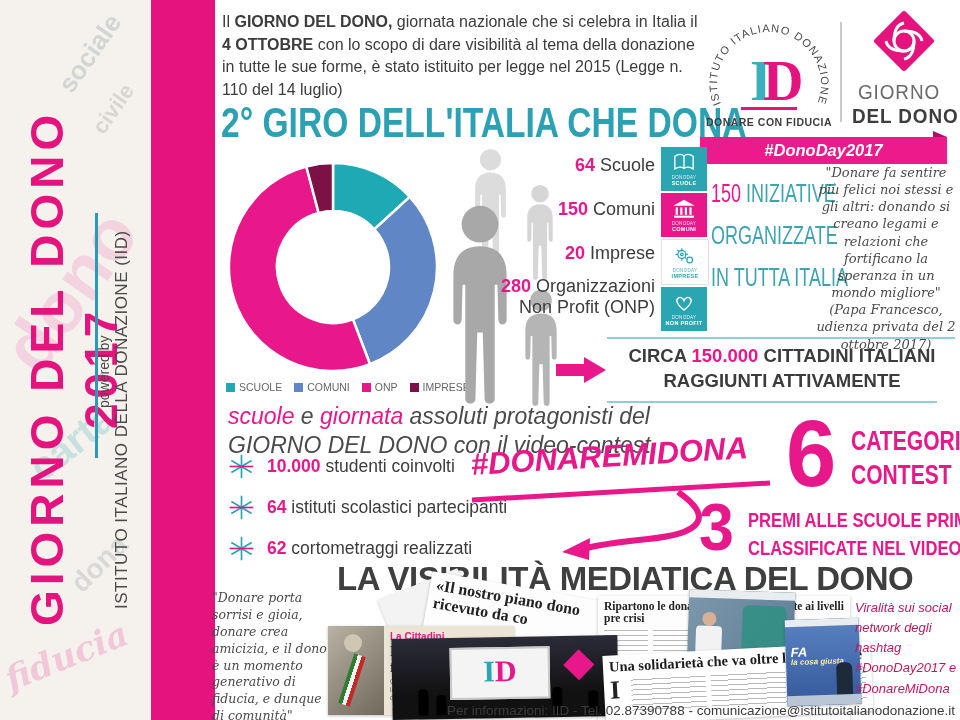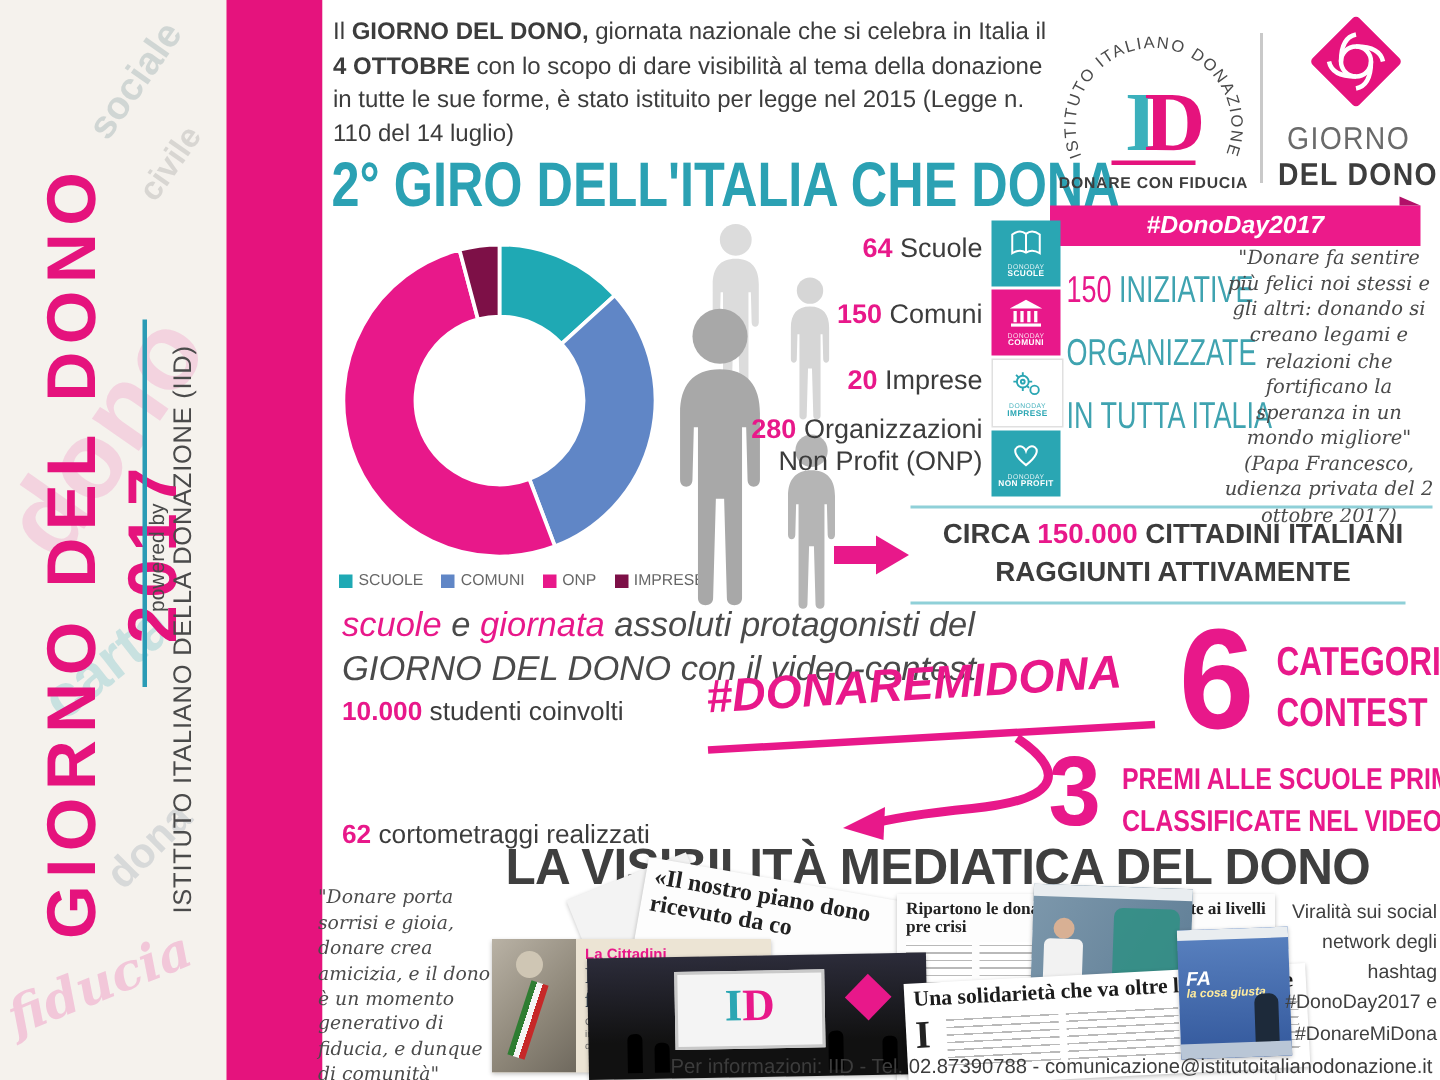--- a/index.html
+++ b/index.html
@@ -68,21 +68,21 @@
   .fat-arrow{left:556px;top:357px;width:52px;height:26px;}
   .fat-arrow .shaft{position:absolute;left:0;top:7px;width:28px;height:12px;background:#e8188a;}
   .fat-arrow .head{position:absolute;left:28px;top:0;width:0;height:0;
                    border-top:13px solid transparent;border-bottom:13px solid transparent;
                    border-left:22px solid #e8188a;}
 
   
   .protag{left:228px;top:402px;font-style:italic;font-size:23px;color:#4a4a4a;line-height:1.25;}
   .protag .p{color:#e8188a;}
   .bullet{position:absolute;left:228px;height:28px;display:flex;align-items:center;gap:12px;
-          font-size:17.5px;color:#3c3c3c;flex-direction:column;}
+          font-size:17.5px;color:#3c3c3c;}
   .bullet .n{color:#e8188a;font-weight:bold;}
   .hashtag{left:472px;top:447px;font-size:31px;font-weight:bold;font-style:italic;color:#e8188a;
            transform:rotate(-3.5deg);transform-origin:left bottom;white-space:nowrap;}
   .six-num{left:786px;top:408px;font-size:95px;font-weight:bold;color:#e8188a;line-height:.95;}
   .six-lbl{left:851px;top:424px;color:#e8188a;font-weight:bold;}
   .six-lbl .line{display:block;font-size:27px;transform:scaleX(.78);transform-origin:left top;
                  white-space:nowrap;line-height:34px;}
   .three-num{left:699px;top:496px;font-size:66px;font-weight:bold;color:#e8188a;line-height:.95;}
   .three-lbl{left:748px;top:506px;color:#e8188a;font-weight:bold;}
   .three-lbl .line{display:block;font-size:20px;transform:scaleX(.83);transform-origin:left top;
@@ -127,22 +127,22 @@
               padding:3px 6px;}
   .clip-solid .hl{font-family:"Liberation Serif",serif;font-weight:bold;font-size:14.5px;color:#1c1c1c;}
   .dropcap{float:left;font-family:"Liberation Serif",serif;font-size:26px;font-weight:bold;
            line-height:.9;margin-right:3px;color:#222;}
   .clip-tvfa{left:786px;top:619px;width:74px;height:86px;transform:rotate(-2deg);
              background:linear-gradient(#5a82c0,#33589c);}
   .fa-txt{position:absolute;left:5px;top:26px;color:#fff;font-weight:bold;font-style:italic;
           font-size:13px;line-height:1;}
   .fa-txt .small{display:block;font-size:8px;font-weight:bold;color:#ffec9e;}
   .fa-fig{position:absolute;right:8px;bottom:8px;width:16px;height:34px;background:#1d2a3a;border-radius:6px 6px 0 0;}
-  .social{left:855px;top:598px;width:103px;text-align:right;font-size:13px;
-          line-height:1.55;color:#404040;}
+  .social{left:855px;top:598px;width:103px;text-align:left;font-style:italic;font-size:13px;
+          line-height:1.55;color:#be185d;}
   .footer{right:5px;bottom:2px;font-size:13.5px;color:#3c3c3c;}
 </style>
 </head>
 <body>
 
 <div id="page">
 
   <div class="sidebar">
     <div>
         <span class="wm" style="left: 46px; top: 38px; font-size: 26px; color: rgba(130, 155, 160, 0.32); transform: rotate(-55deg);">sociale</span>
@@ -327,20 +327,29 @@
 
   <div class="bullet" style="top:452px;">
     <svg width="27" height="27" viewBox="0 0 32 32">
         <g stroke="#2aa6b3" stroke-width="2">
           <path d="M16,2 V30 M4,9 L28,23 M4,23 L28,9"></path>
         </g>
         <path d="M2,16 H30" stroke="#e8188a" stroke-width="2"></path>
       </svg>
     <div><span class="n">10.000</span><span> studenti coinvolti</span></div>
   </div>
+  <div class="bullet" style="top:493px;">
+    <svg width="27" height="27" viewBox="0 0 32 32">
+        <g stroke="#2aa6b3" stroke-width="2">
+          <path d="M16,2 V30 M4,9 L28,23 M4,23 L28,9"></path>
+        </g>
+        <path d="M2,16 H30" stroke="#e8188a" stroke-width="2"></path>
+      </svg>
+    <div><span class="n">64</span><span> istituti scolastici partecipanti</span></div>
+  </div>
   <div class="bullet" style="top:534px;">
     <svg width="27" height="27" viewBox="0 0 32 32">
         <g stroke="#2aa6b3" stroke-width="2">
           <path d="M16,2 V30 M4,9 L28,23 M4,23 L28,9"></path>
         </g>
         <path d="M2,16 H30" stroke="#e8188a" stroke-width="2"></path>
       </svg>
     <div><span class="n">62</span><span> cortometraggi realizzati</span></div>
   </div>
 

